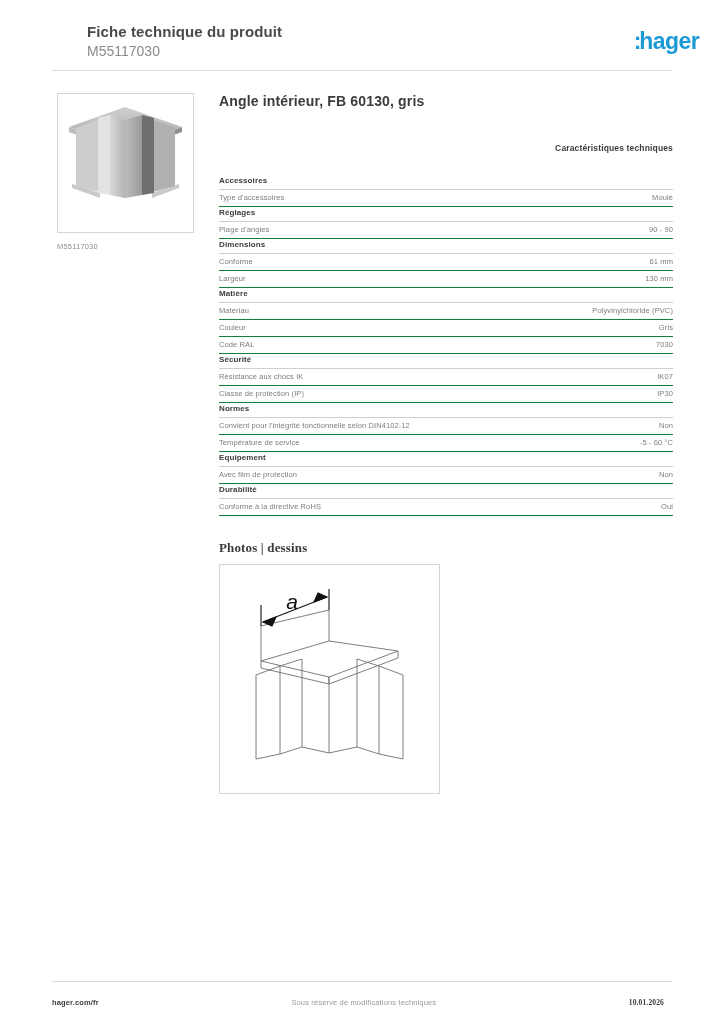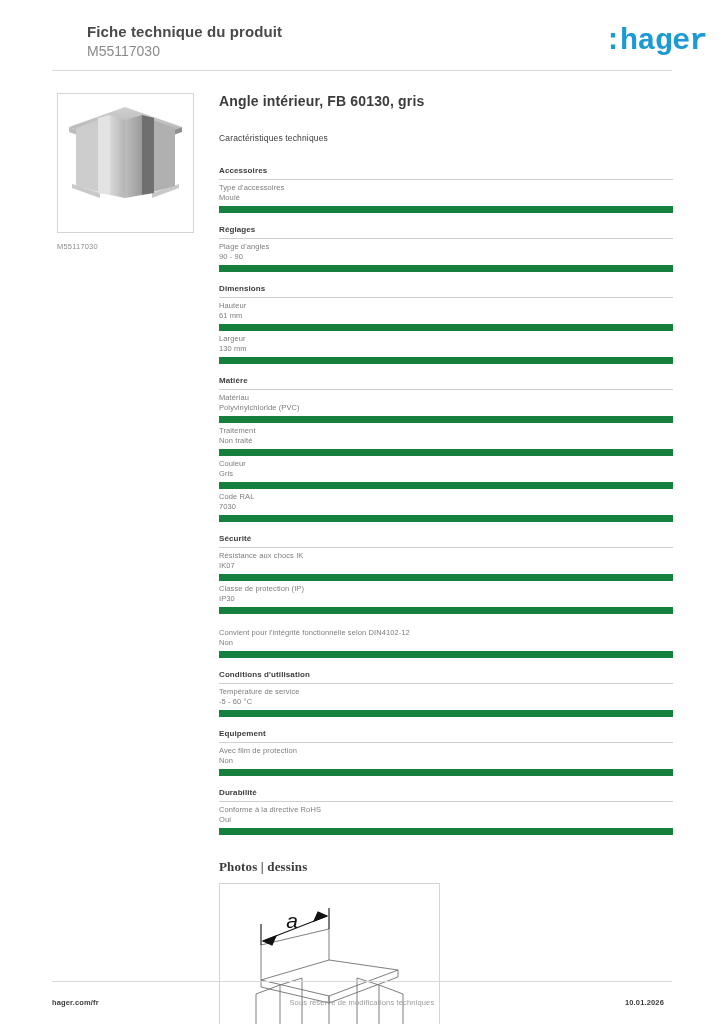--- a/index.html
+++ b/index.html
@@ -29,27 +29,26 @@
   }
   .header-subtitle {
     font-size: 14px;
     font-weight: normal;
     color: #8a8a8a;
     line-height: 18px;
     margin-top: 1px;
   }
   .brand-logo {
     position: absolute;
-    right: 0; top: 6px;
-    font-size: 30px;
+    right: 8px; top: 6px;
+    font-size: 23px;
     font-weight: bold;
     color: #1b9ad6;
     letter-spacing: -0.6px;
     line-height: 26px;
-    font-family: Liberation Mono, monospace;
   }
   .brand-logo .colon-mark { letter-spacing: -2px; }
   .header-rule {
     position: absolute;
     left: 52px; top: 70px;
     width: 620px; height: 1px;
     background: #d9d9d9;
   }
 
   
@@ -80,54 +79,54 @@
   }
   .product-name {
     font-size: 14px;
     font-weight: bold;
     color: #3c3c3c;
     letter-spacing: 0.15px;
     line-height: 12px;
   }
   .section-title {
     font-size: 8.5px;
-    font-weight: normal;
+    font-weight: bold;
     color: #3c3c3c;
     letter-spacing: 0.15px;
-    margin-top: 25px;
+    margin-top: 35px;
     line-height: 12px;
+    text-align: right;
   }
 
   
   .spec-table {
     margin-top: 21px;
   }
-  .spec-group { margin-bottom: 11px; }
+  .spec-group { margin-bottom: 0; }
   .spec-group:last-child { margin-bottom: 8px; }
 
   .group-head {
     font-size: 8px;
     font-weight: bold;
     color: #3c3c3c;
     letter-spacing: 0.1px;
     padding-bottom: 3px;
     border-bottom: 1px solid #cfcfcf;
     line-height: 11px;
   }
   .spec-row {
     display: flex;
     justify-content: space-between;
     align-items: baseline;
     font-size: 7.5px;
     color: #7d7d7d;
-    border-bottom: 7px solid #15803d;
+    border-bottom: 1px solid #15803d;
     padding: 3px 0 3px 0;
     line-height: 10px;
     letter-spacing: 0.1px;
-    flex-direction: column;
   }
   .spec-row .spec-label {
     text-align: left;
     white-space: nowrap;
     overflow: hidden;
     padding-right: 12px;
   }
   .spec-row .spec-value {
     white-space: nowrap;
     color: #7d7d7d;
@@ -164,21 +163,21 @@
     left: 52px; bottom: 17px;
     width: 612px;
     display: flex;
     justify-content: space-between;
     align-items: baseline;
     font-size: 7.5px;
     letter-spacing: 0.15px;
   }
   .footer-site { font-weight: bold; color: #3c3c3c; }
   .footer-note { color: #9a9a9a; font-weight: normal; }
-  .footer-date { font-weight: bold; color: #3c3c3c; }
+  .footer-date { font-weight: bold; color: #3c3c3c; font-family: Liberation Serif, serif; }
 </style>
 </head>
 <body>
 
 <div class="page-header">
   <div class="header-title">Fiche technique du produit</div>
   <div class="header-subtitle">M55117030</div>
   <div class="brand-logo" style="color: rgb(27, 154, 214);"><span class="colon-mark">:</span><span>hager</span></div>
 </div>
 <div class="header-rule"></div>
@@ -240,66 +239,62 @@
       <div class="spec-group">
         <div class="group-head">Réglages</div>
         <div class="spec-row">
           <span class="spec-label">Plage d'angles</span>
           <span class="spec-value">90 - 90</span>
         </div>
       </div>
       <div class="spec-group">
         <div class="group-head">Dimensions</div>
         <div class="spec-row">
-          <span class="spec-label">Hauteur</span>
+          <span class="spec-label">Conforme</span>
           <span class="spec-value">61 mm</span>
         </div>
         <div class="spec-row">
           <span class="spec-label">Largeur</span>
           <span class="spec-value">130 mm</span>
         </div>
       </div>
       <div class="spec-group">
         <div class="group-head">Matière</div>
         <div class="spec-row">
           <span class="spec-label">Matériau</span>
           <span class="spec-value">Polyvinylchloride (PVC)</span>
         </div>
         <div class="spec-row">
-          <span class="spec-label">Traitement</span>
-          <span class="spec-value">Non traité</span>
-        </div>
-        <div class="spec-row">
           <span class="spec-label">Couleur</span>
           <span class="spec-value">Gris</span>
         </div>
         <div class="spec-row">
           <span class="spec-label">Code RAL</span>
           <span class="spec-value">7030</span>
         </div>
       </div>
       <div class="spec-group">
         <div class="group-head">Sécurité</div>
         <div class="spec-row">
           <span class="spec-label">Résistance aux chocs IK</span>
           <span class="spec-value">IK07</span>
         </div>
         <div class="spec-row">
           <span class="spec-label">Classe de protection (IP)</span>
           <span class="spec-value">IP30</span>
         </div>
       </div>
       <div class="spec-group">
+        <div class="group-head">Normes</div>
         <div class="spec-row">
           <span class="spec-label">Convient pour l'intégrité fonctionnelle selon DIN4102-12</span>
           <span class="spec-value">Non</span>
         </div>
       </div>
       <div class="spec-group">
-        <div class="group-head">Conditions d'utilisation</div>
         <div class="spec-row">
           <span class="spec-label">Température de service</span>
           <span class="spec-value">-5 - 60 °C</span>
         </div>
       </div>
       <div class="spec-group">
         <div class="group-head">Equipement</div>
         <div class="spec-row">
           <span class="spec-label">Avec film de protection</span>
           <span class="spec-value">Non</span>

